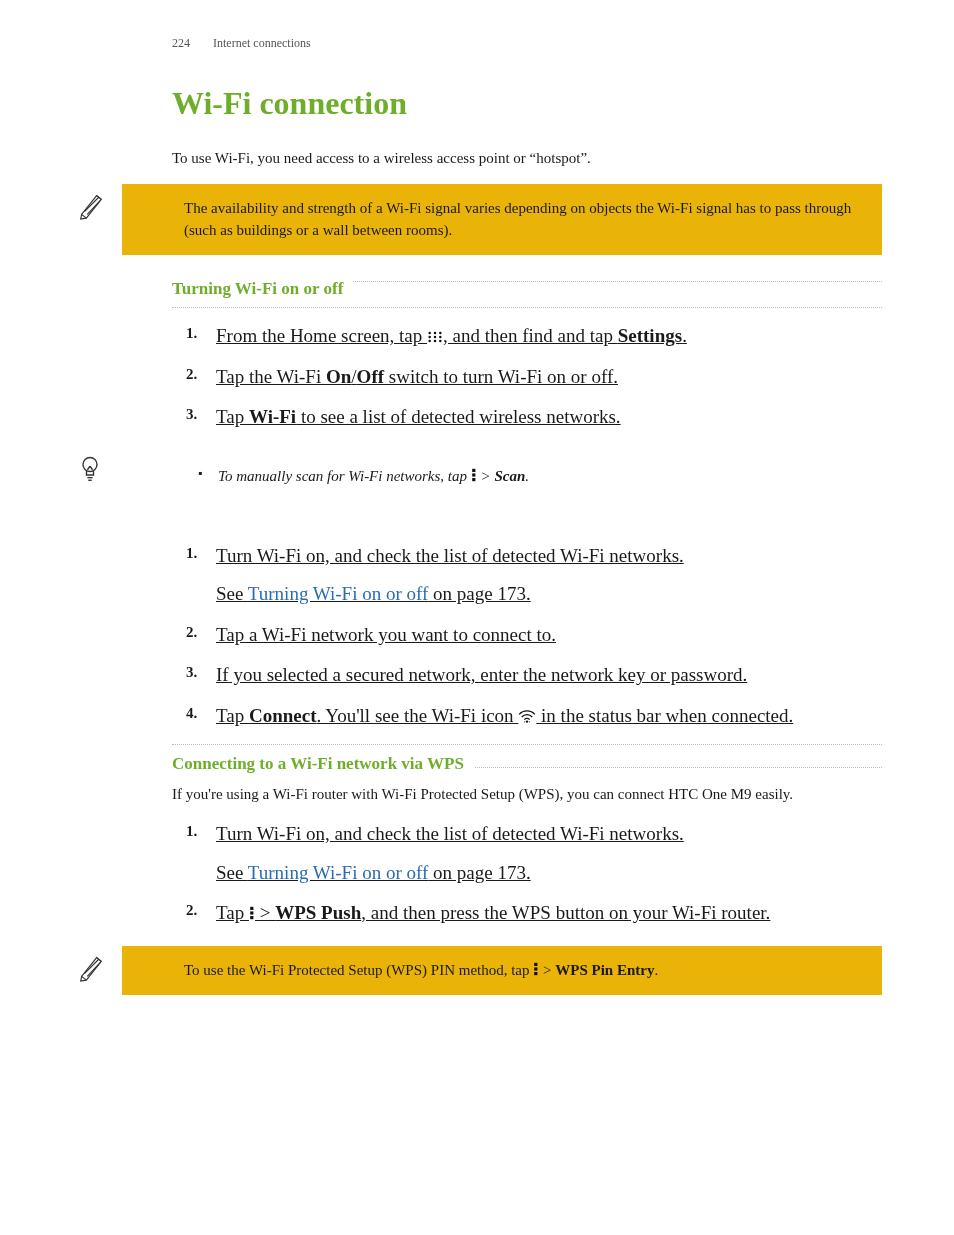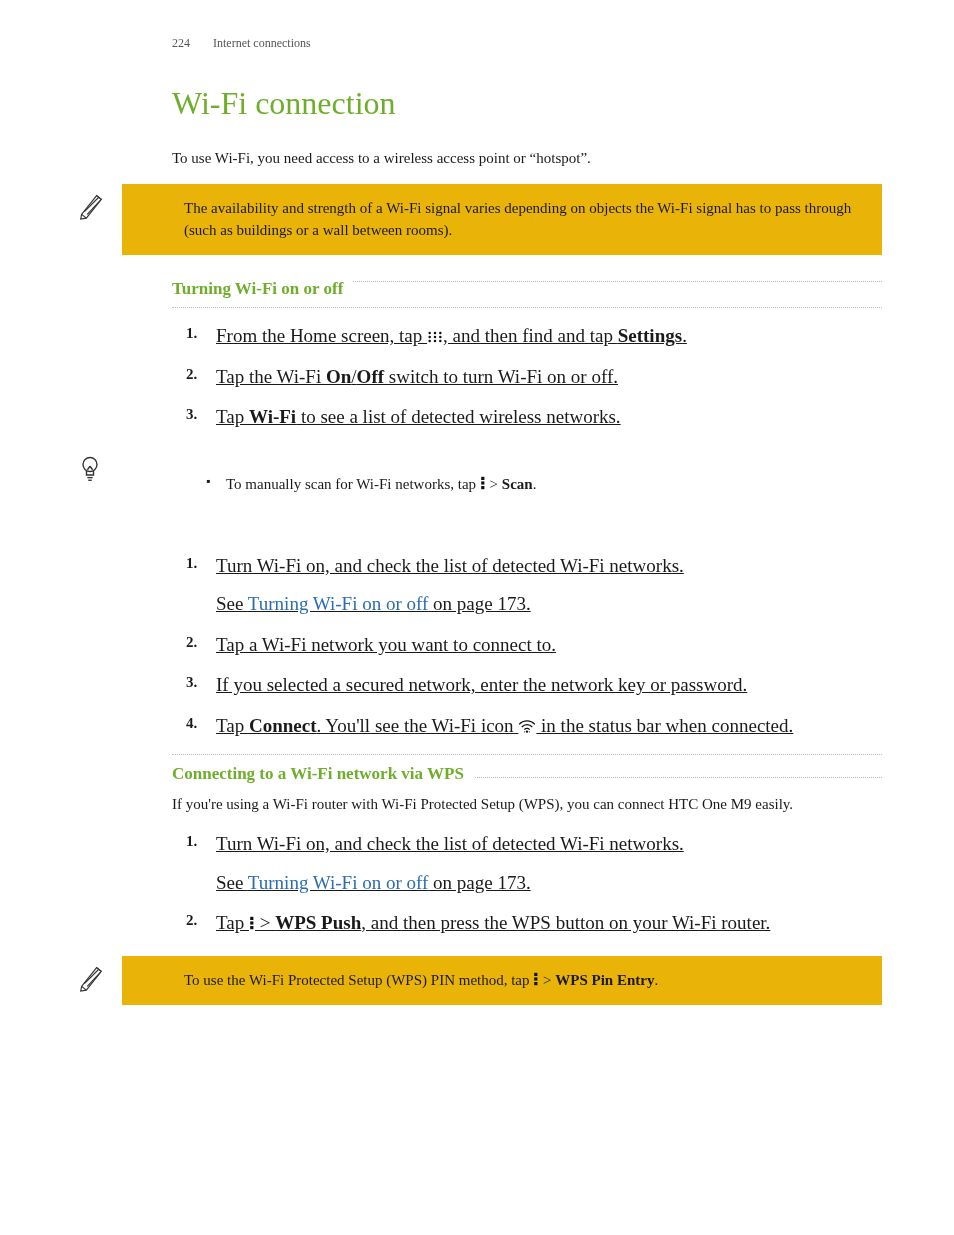--- a/index.html
+++ b/index.html
@@ -24,21 +24,21 @@
   }
   .running-head .pageno {
     display: inline-block;
     width: 38px;
   }
   .content {
     margin-left: 100px;
   }
   h1.title {
     font-family: Georgia, serif;
-    font-weight: normal;
+    font-weight: bold;
     color: #6fae2b;
     font-size: 32px;
     margin: 0 0 26px 0;
   }
   p.body {
     font-size: 15px;
     margin: 16px 0 14px 0;
     line-height: 1.45;
   }
   .note-box {
@@ -113,21 +113,22 @@
     font-weight: bold;
     font-size: 15px;
   }
   ol.steps > li .substep {
     display: block;
     margin-top: 10px;
   }
   ul.bullets {
     list-style: none;
     padding: 0;
-    margin: 16px;
+    margin: 8px;
+    font-style: italic;
   }
   ul.bullets > li {
     position: relative;
     padding-left: 20px;
     font-size: 15px;
     line-height: 1.6;
     margin-bottom: 14px;
   }
   ul.bullets > li::before {
     content: "\25AA";

